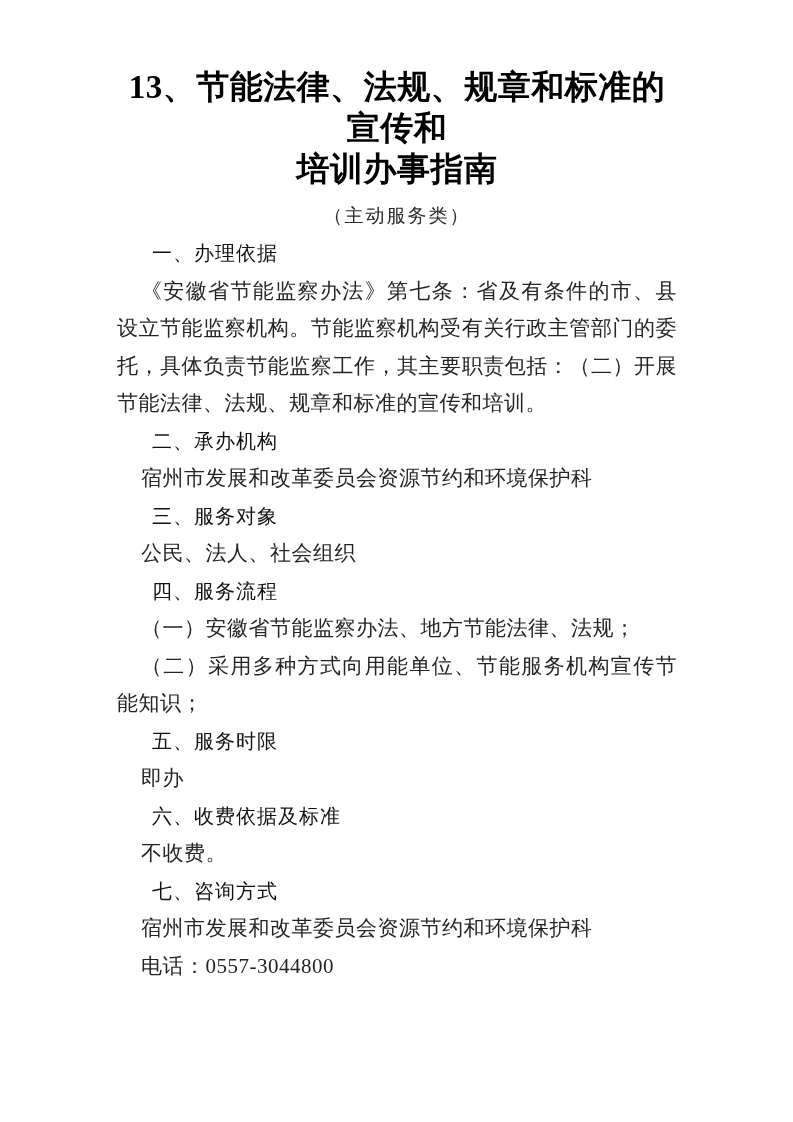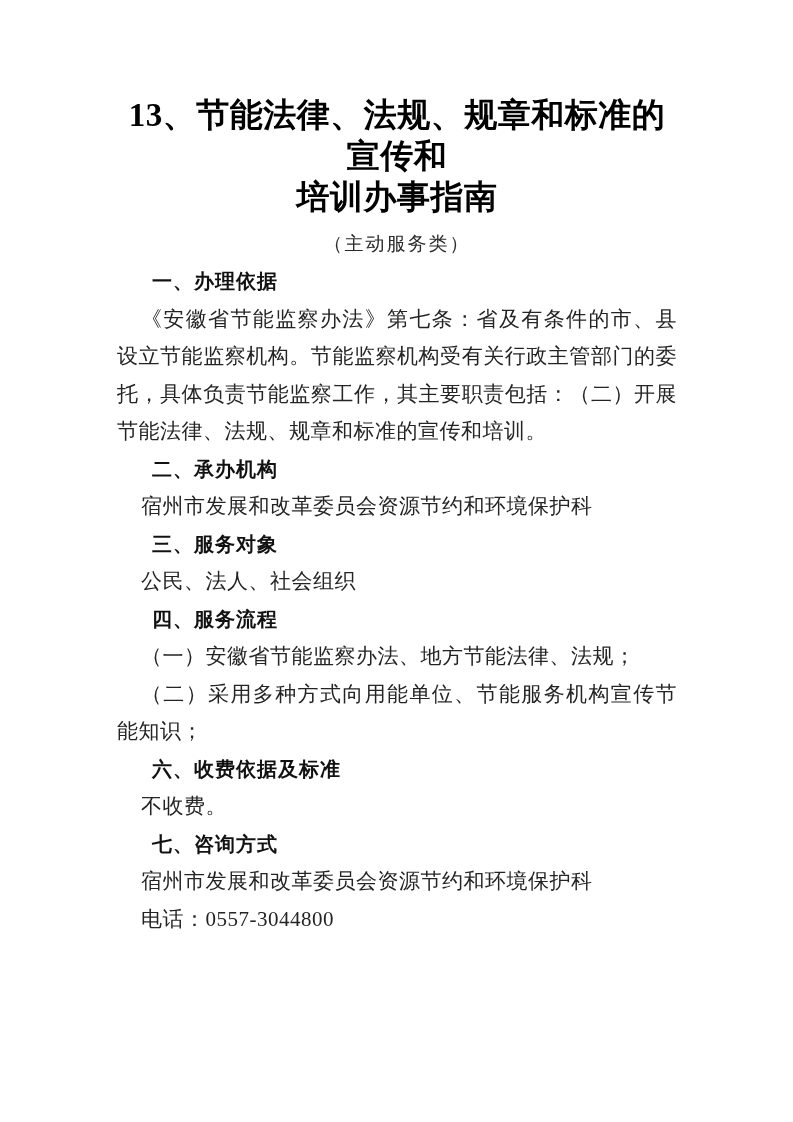--- a/index.html
+++ b/index.html
@@ -6,21 +6,21 @@
     margin: 0;
     padding: 0;
     background: #ffffff;
   }
   .page {
     position: relative;
     width: 793px;
     height: 1122px;
     background: #ffffff;
     box-sizing: border-box;
-    padding: 95px 116px 0 117px;
+    padding: 67px 116px 0 117px;
     overflow: hidden;
     font-family: "Liberation Serif", "DejaVu Serif", serif;
     color: #222222;
   }
   .doc-title {
     font-family: "Liberation Serif", "DejaVu Serif", serif;
     font-weight: 700;
     font-size: 33px;
     line-height: 41px;
     text-align: center;
@@ -33,21 +33,21 @@
     line-height: 24px;
     letter-spacing: 2px;
     text-align: center;
     color: #2a2a2a;
   }
   .content {
     margin-top: 7px;
   }
   .sec-heading {
     font-family: "Liberation Sans", "DejaVu Sans", sans-serif;
-    font-weight: 700;
+    font-weight: 400;
     font-size: 20px;
     line-height: 37.5px;
     padding-left: 35px;
     color: #111111;
     letter-spacing: 1px;
   }
   .para {
     font-size: 21px;
     line-height: 37.5px;
     letter-spacing: 0.5px;
@@ -86,20 +86,24 @@
       <div class="sec-heading">三、服务对象</div>
       <p class="para">公民、法人、社会组织</p>
     </div>
 
     <div>
       <div class="sec-heading">四、服务流程</div>
       <p class="para">（一）安徽省节能监察办法、地方节能法律、法规；</p>
       <p class="para">（二）采用多种方式向用能单位、节能服务机构宣传节能知识；</p>
     </div>
 
+    <div>
+      <div class="sec-heading">五、服务时限</div>
+      <p class="para">即办</p>
+    </div>
 
     <div>
       <div class="sec-heading">六、收费依据及标准</div>
       <p class="para">不收费。</p>
     </div>
 
     <div>
       <div class="sec-heading">七、咨询方式</div>
       <p class="para">宿州市发展和改革委员会资源节约和环境保护科</p>
       <p class="para">电话：0557-3044800</p>

